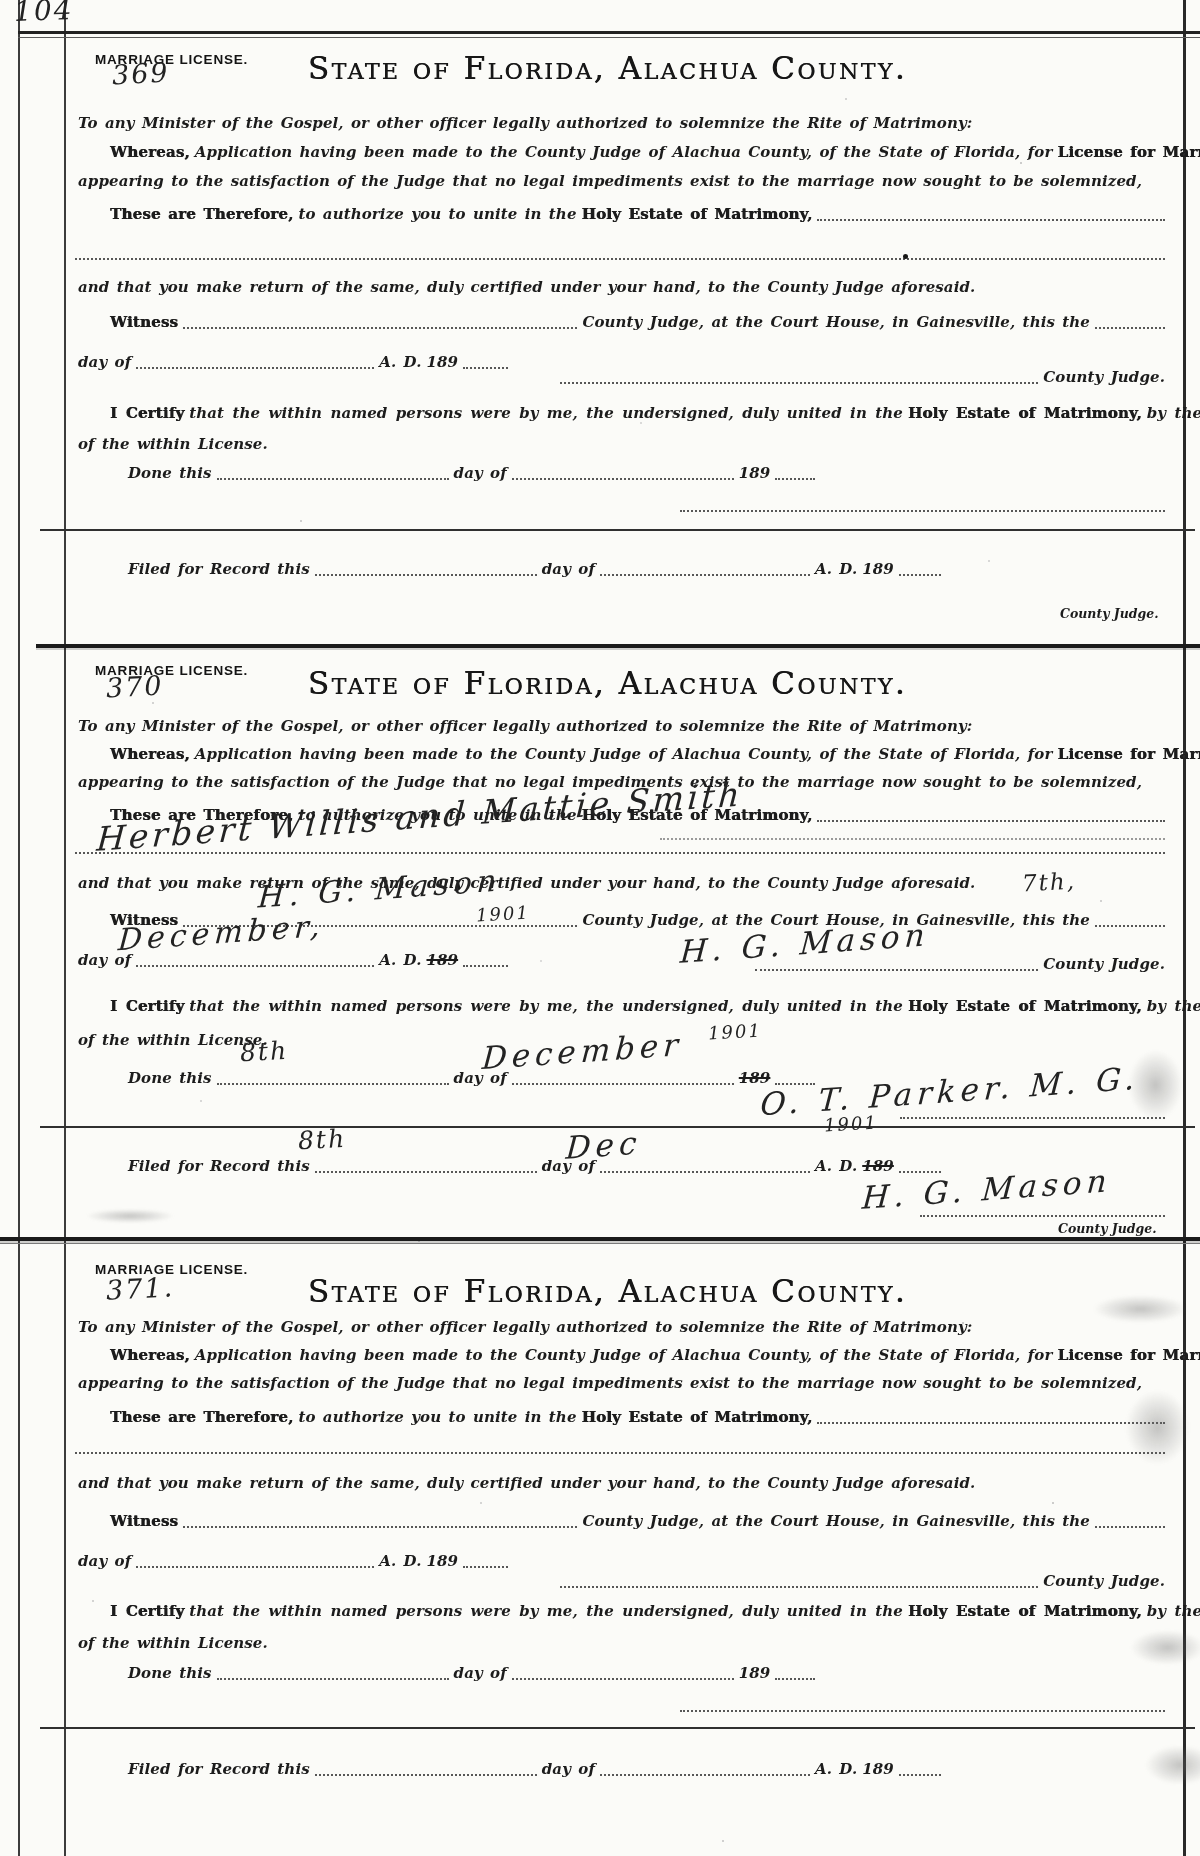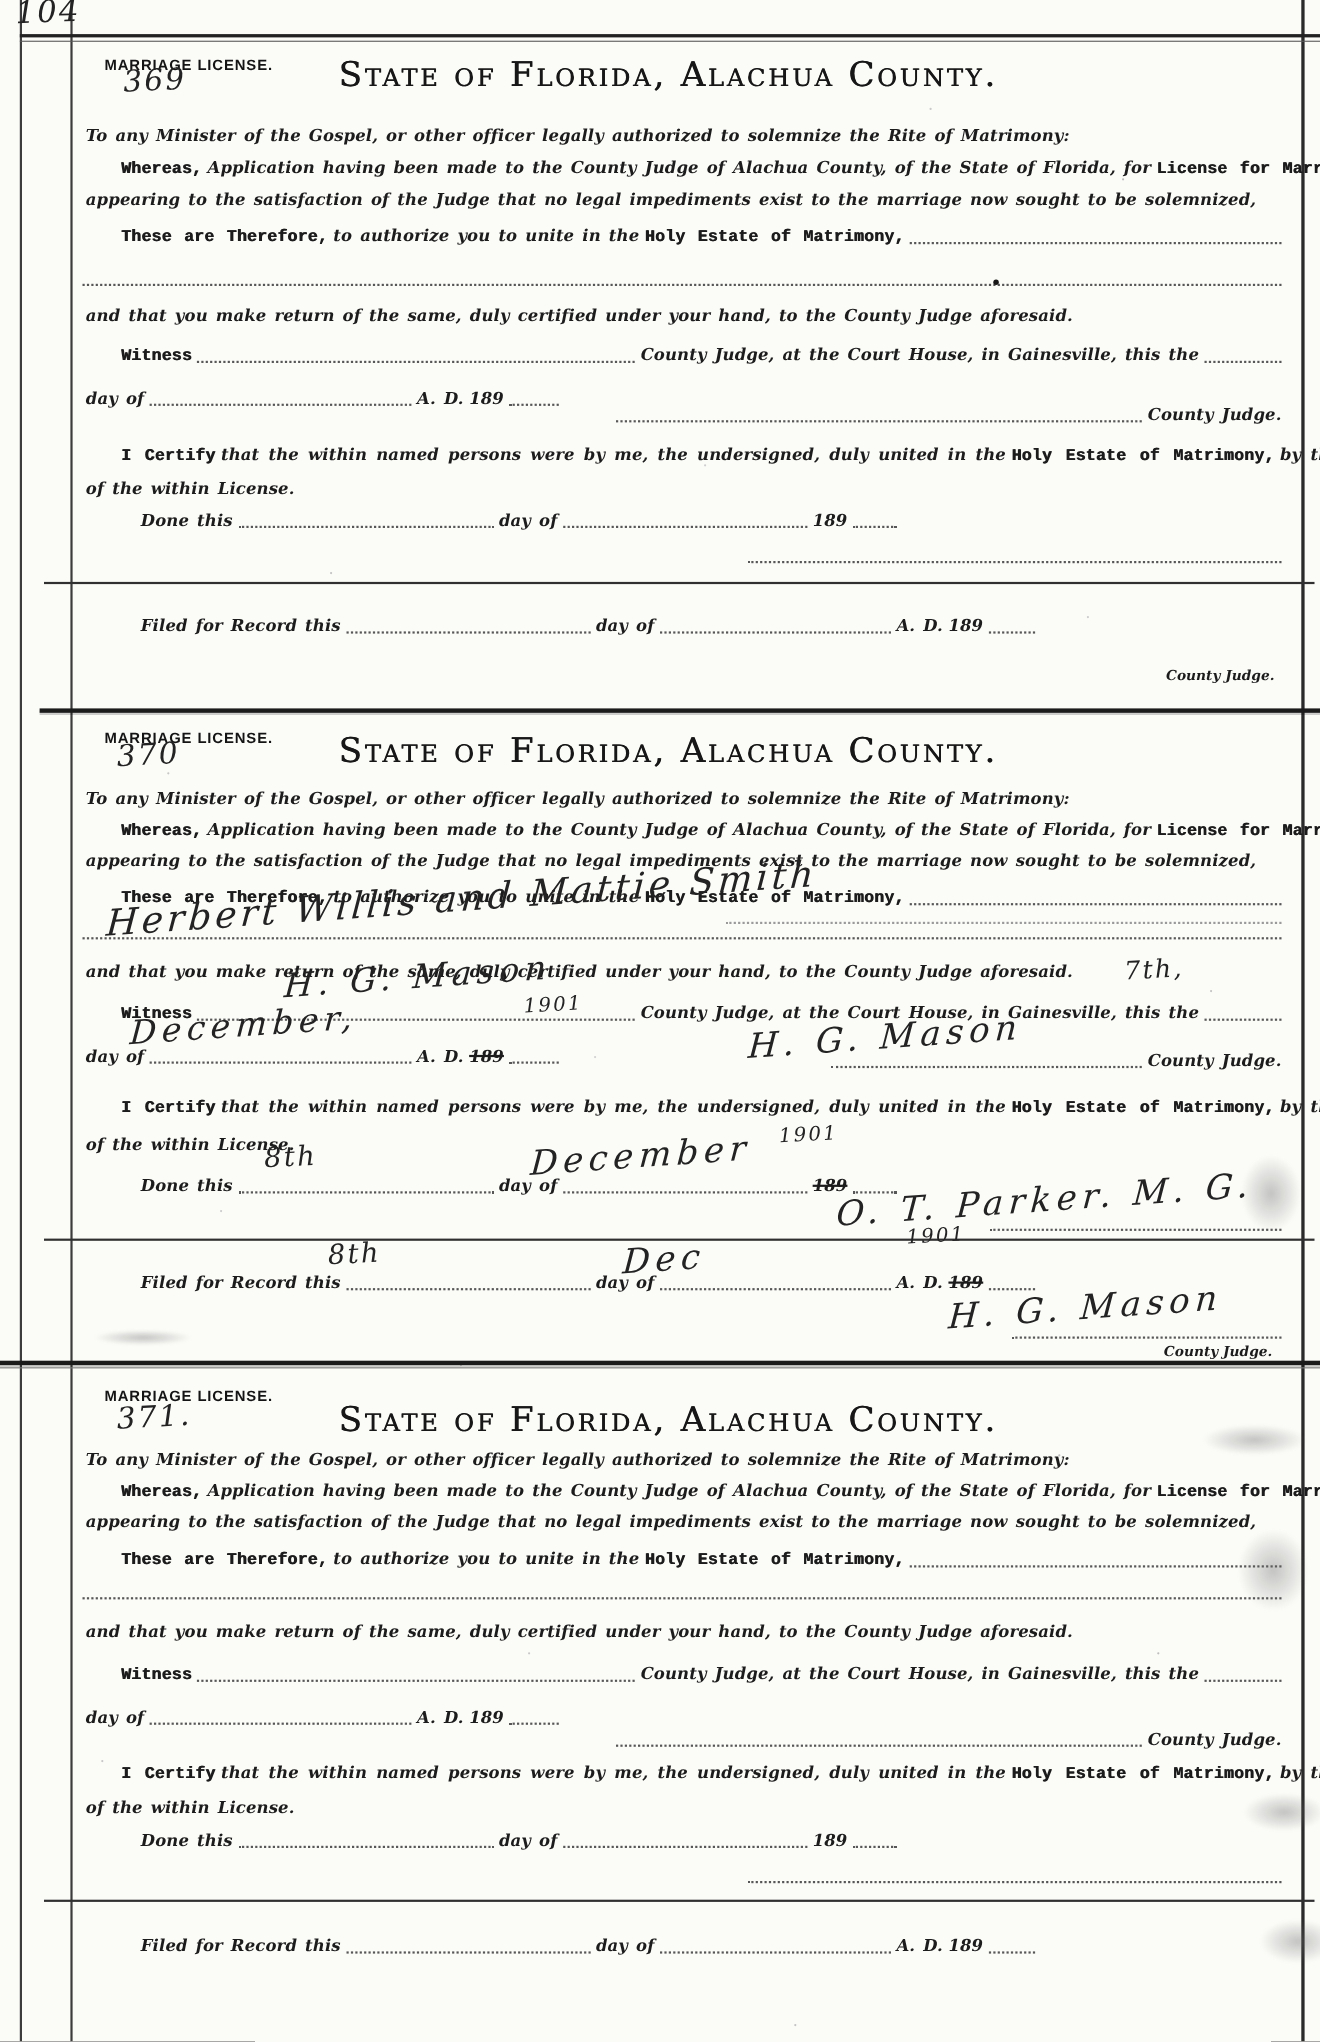--- a/index.html
+++ b/index.html
@@ -2,21 +2,21 @@
 <html><head>
 <meta charset="utf-8">
 <style>
   html,body{margin:0;padding:0;background:#6e6e6e;}
   .page{position:relative;width:1200px;height:1856px;margin:0 auto;background:#fbfbf8;
         overflow:hidden;font-family:"DejaVu Serif",serif;color:#1c1c1c;}
   .license{position:absolute;left:0;right:0;}
   
   .t{font-style:italic;font-weight:700;font-size:15px;letter-spacing:.1px;word-spacing:2px;}
   .row{position:absolute;display:flex;align-items:baseline;gap:5px;white-space:nowrap;}
-  .bl{font-style:normal;font-weight:700;letter-spacing:.2px;text-shadow:.6px 0 0 currentColor;font-family:Liberation Mono, monospace;}
+  .bl{font-style:normal;font-weight:700;letter-spacing:.2px;text-shadow:.6px 0 0 currentColor;}
   .ml-label{position:absolute;left:95px;font-family:"Liberation Sans",sans-serif;
             font-weight:700;font-size:13.5px;letter-spacing:.8px;color:#141414;}
   .title{position:absolute;left:40px;right:25px;margin:0;text-align:center;
          font-variant:small-caps;font-weight:400;font-size:31px;letter-spacing:2.5px;
          text-shadow:.45px 0 0 currentColor;color:#171717;}
   
   .dots{border-bottom:2px dotted #575757;height:2px;align-self:flex-end;margin-bottom:2px;}
   .fill{flex:1 1 auto;}
   .dotline{position:absolute;height:0;border-bottom:2px dotted #575757;}
   .faint{border-bottom-color:#9a9a9a;}

